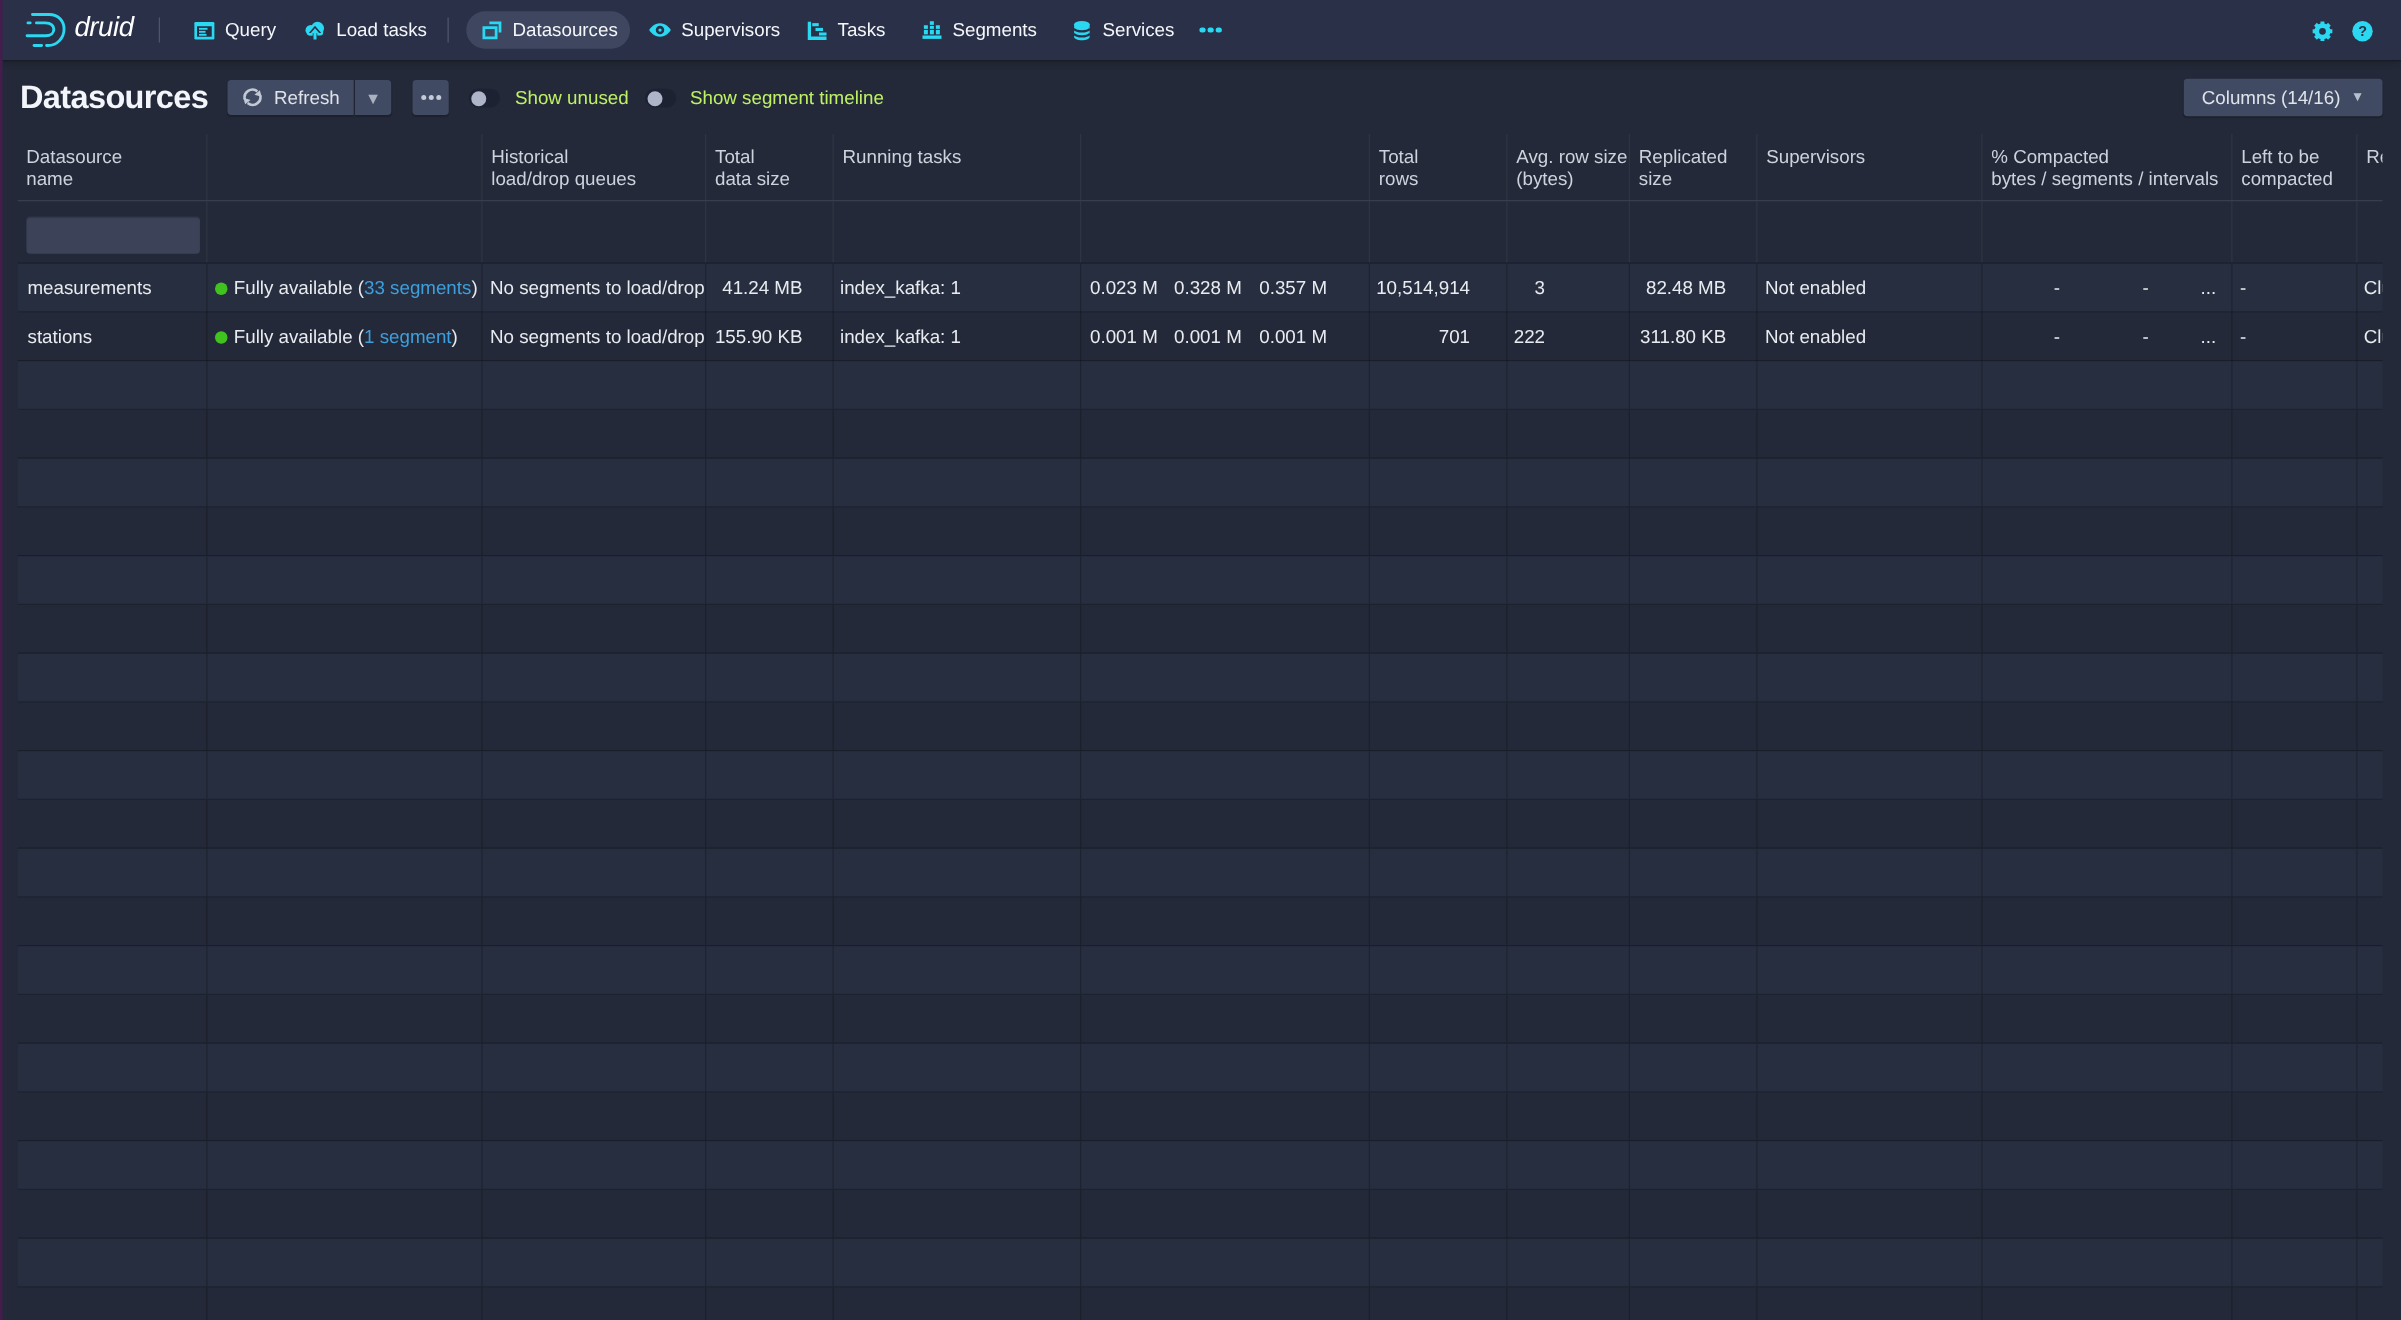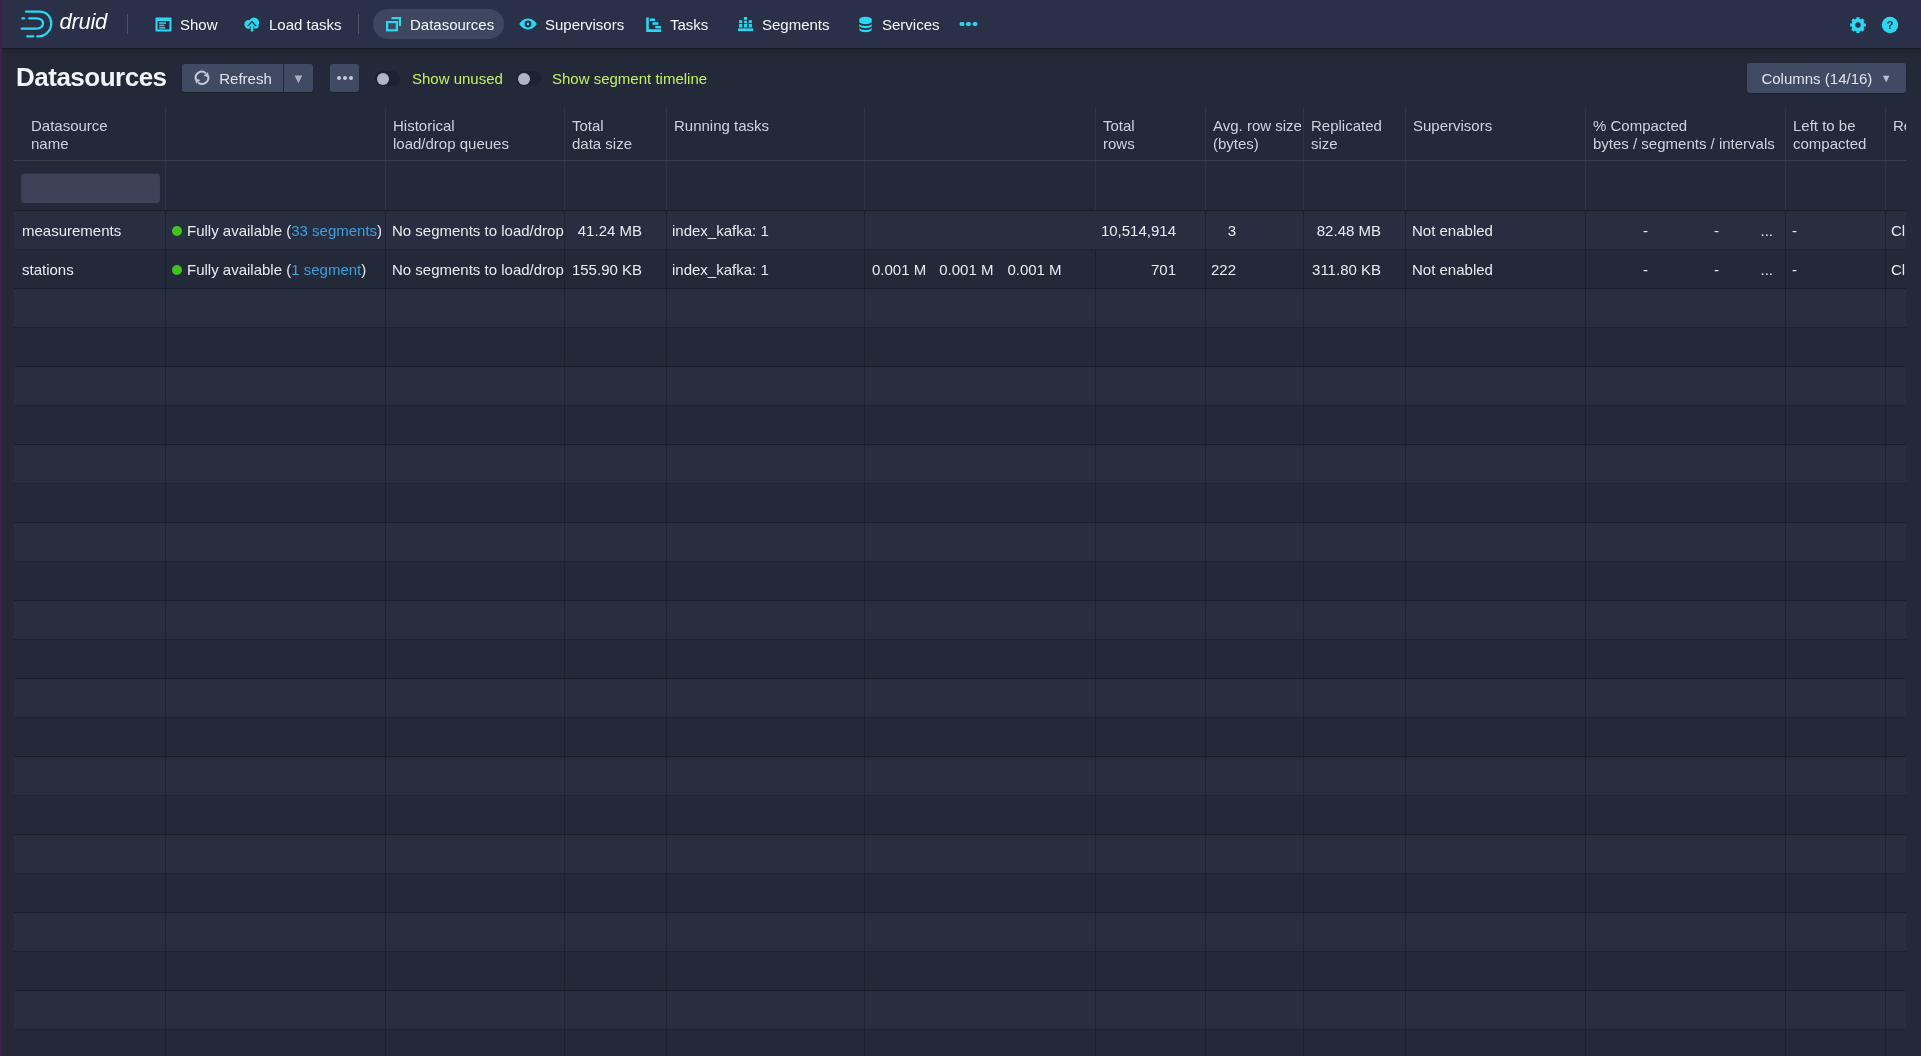--- a/index.html
+++ b/index.html
@@ -63,21 +63,21 @@
   </div>
   <div class="navsep" style="left:127px;"></div>
   <div class="navitem" style="left:155px;">
     <svg width="17" height="17" viewBox="0 0 17 17">
         <rect x="0.5" y="1.5" width="16" height="14" rx="1" fill="#2ad8f1"></rect>
         <rect x="2.6" y="5" width="11.8" height="8.4" fill="#262c44"></rect>
         <rect x="4.2" y="6.3" width="6.8" height="1.5" fill="#2ad8f1"></rect>
         <rect x="4.2" y="8.7" width="5.2" height="1.5" fill="#2ad8f1"></rect>
         <rect x="4.2" y="11.1" width="6" height="1.5" fill="#2ad8f1"></rect>
       </svg>
-    <span>Show</span>
+    <span>Query</span>
   </div>
   <div class="navitem" style="left:243px;">
     <svg width="18" height="18" viewBox="0 0 18 18">
         <g fill="#2ad8f1">
           <circle cx="5.6" cy="9.2" r="4.2"></circle>
           <circle cx="11" cy="7.6" r="5.2"></circle>
           <rect x="2.5" y="9" width="13" height="4.4" rx="2.2"></rect>
         </g>
         <path d="M9 5.6 L14 11.3 H10.8 V18 H7.2 V11.3 H4 Z" fill="#293048"></path>
         <path d="M9 7.6 L12.5 11.6 H10.2 V16.6 H7.8 V11.6 H5.5 Z" fill="#2ad8f1"></path>
@@ -168,21 +168,21 @@
     </div>
   <div class="switch" style="left:375px;"></div>
   <div class="swlabel" style="left:412px;">Show unused</div>
   <div class="switch" style="left:516px;"></div>
   <div class="swlabel" style="left:552px;">Show segment timeline</div>
   <div class="btn" style="left:1747px; width:159px; height:30px; top:63px;">Columns (14/16)&nbsp;&nbsp;<span style="font-size:11px; color:#b9c0cd;">▼</span></div>
 </div>
 
 <div class="tbl" id="tbl">
     <div class="hrow">
-      <div class="hcell" style="left:17px; width:145px;">Datasource<br>name</div>
+      <div class="hcell" style="left:7px; width:145px;">Datasource<br>name</div>
       <div class="cell" style="left:0px; width:152px; border-right-color:rgba(255,255,255,0.055);"></div>
       <div class="cell" style="left:152px; width:220px; border-right-color:rgba(255,255,255,0.055);"></div>
       <div class="hcell" style="left:379px; width:172px;">Historical<br>load/drop queues</div>
       <div class="cell" style="left:372px; width:179px; border-right-color:rgba(255,255,255,0.055);"></div>
       <div class="hcell" style="left:558px; width:95px;">Total<br>data size</div>
       <div class="cell" style="left:551px; width:102px; border-right-color:rgba(255,255,255,0.055);"></div>
       <div class="hcell" style="left:660px; width:191px;">Running tasks</div>
       <div class="cell" style="left:653px; width:198px; border-right-color:rgba(255,255,255,0.055);"></div>
       <div class="cell" style="left:851px; width:231px; border-right-color:rgba(255,255,255,0.055);"></div>
       <div class="hcell" style="left:1089px; width:103px;">Total<br>rows</div>
@@ -215,20 +215,25 @@
       <div class="cell" style="left:1772px; width:100px;"></div>
       <div class="cell" style="left:1872px; width:328px;"></div>
       <div class="finput"></div>
     </div>
     <div class="row lt" style="top:104px;">
       <div class="dcell" style="left:0px; width:152px; padding-left:8px;">measurements</div>
       <div class="dcell" style="left:152px; width:220px; padding-left:6px;"><span class="dot"></span>Fully available (<a class="lnk">33 segments</a>)</div>
       <div class="dcell" style="left:372px; width:179px; padding-left:6px;">No segments to load/drop</div>
       <div class="dcell" style="left:551px; width:102px; justify-content:flex-end; padding-right:24px;">41.24&nbsp;MB</div>
       <div class="dcell" style="left:653px; width:198px; padding-left:5px;">index_kafka: 1</div>
+      <div class="dcell" style="left:851px; width:231px; padding-left:7px;">
+        <span style="display:inline-block">0.023&nbsp;M</span>
+        <span style="display:inline-block;margin-left:13px;">0.328&nbsp;M</span>
+        <span style="display:inline-block;margin-left:14px;">0.357&nbsp;M</span>
+      </div>
       <div class="dcell" style="left:1082px; width:110px; justify-content:flex-end; padding-right:29px;">10,514,914</div>
       <div class="dcell" style="left:1192px; width:98px; padding-left:5px;">
         <span style="display:inline-block;width:25px;text-align:right;">3</span>
       </div>
       <div class="dcell" style="left:1290px; width:102px; justify-content:flex-end; padding-right:24px;">82.48&nbsp;MB</div>
       <div class="dcell" style="left:1392px; width:180px; padding-left:6px;">Not enabled</div>
       <div class="dcell" style="left:1572px; width:200px; padding-left:6px;">
         <span style="display:inline-block;width:56px;text-align:right;">-</span>
         <span style="display:inline-block;width:71px;text-align:right;">-</span>
         <span style="display:inline-block;width:54px;text-align:right;">...</span>

